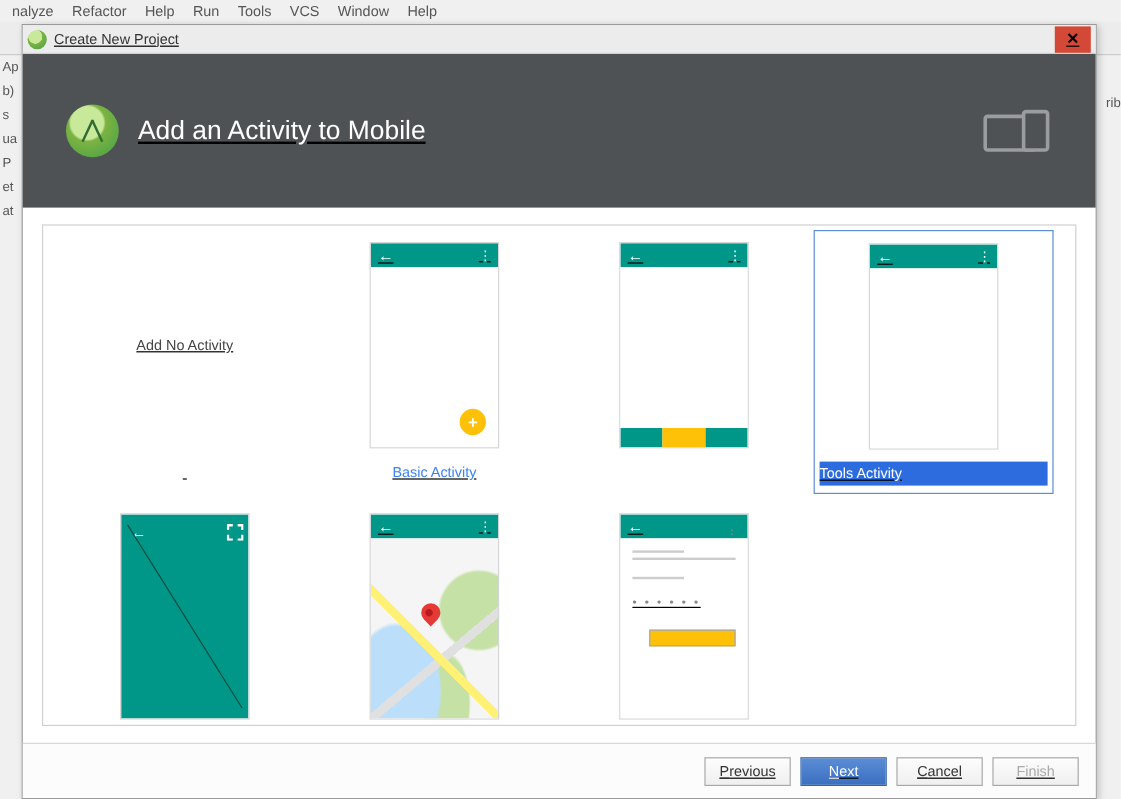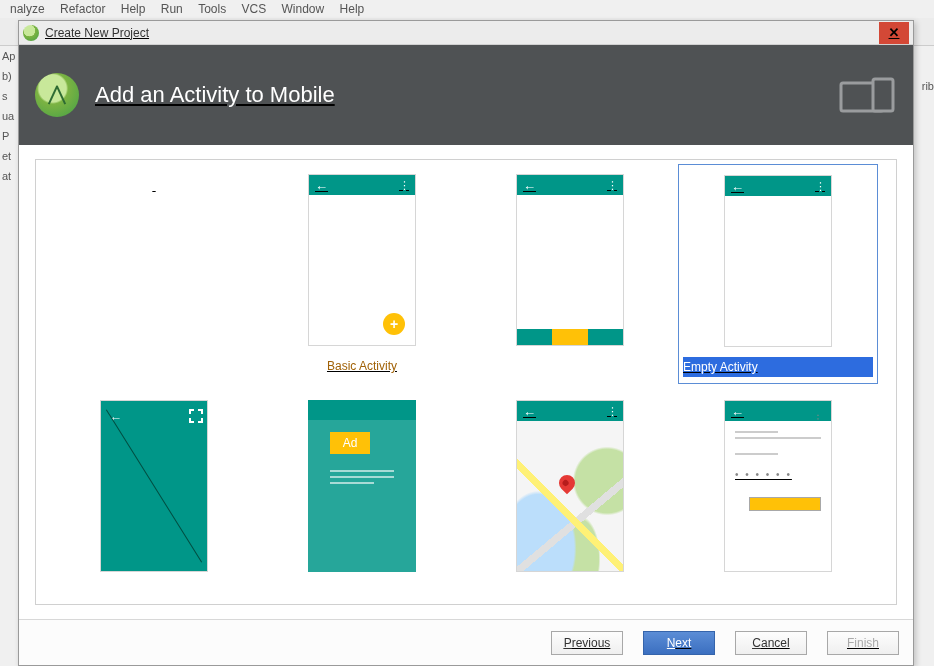--- a/index.html
+++ b/index.html
@@ -80,25 +80,25 @@
       background: #d34836;
       color: #000;
       display: flex;
       align-items: center;
       justify-content: center;
       font-size: 13px;
       font-weight: bold;
       cursor: pointer;
     }
     .header {
-      height: 100px;
+      height: 128px;
       background: #4f5254;
       display: flex;
       align-items: center;
-      padding: 0 16px;
+      padding: 0 36px;
       color: #fff;
     }
     .header-icon {
       width: 44px; height: 44px;
       margin-right: 16px;
       background: radial-gradient(circle at 40% 35%, #c8e89a 35%, #7cb342 40%, #43a047 100%);
       border-radius: 50%;
       position: relative;
     }
     .header-icon::before, .header-icon::after {
@@ -269,37 +269,37 @@
     .thumb.login .fline { height: 2px; background: #ccc; margin-bottom: 4px; }
     .thumb.login .fline.sh { width: 50%; }
     .thumb.login .dots { letter-spacing: 2px; color: #888; font-size: 10px; margin-top: 14px; }
     .thumb.login .btn {
       position: absolute; bottom: 60px; right: 10px;
       width: 30px; height: 14px; background: #ffc107;
     }
     .cell-label {
       margin-top: 6px;
       font-size: 12px;
-      color: #a16207;
+      color: #3b82f6;
       min-height: 20px;
       display: flex;
       align-items: center;
     }
     .no-activity .thumb-wrap .placeholder {
       color: #444;
       font-size: 12px;
     }
     .footer {
       height: 46px;
       border-top: 1px solid #d8d8d8;
       display: flex;
       align-items: center;
       justify-content: flex-end;
       padding: 0 14px;
-      gap: 20px;
+      gap: 8px;
       background: #fcfcfc;
     }
     .btn {
       min-width: 72px;
       height: 24px;
       border: 1px solid #a8a8a8;
       background: linear-gradient(#fdfdfd, #efefef);
       font-size: 12px;
       color: #333;
       cursor: pointer;
@@ -359,20 +359,23 @@
         <rect x="38" y="6" width="12" height="22" fill="#4f5254"></rect>
       </svg>
     </div>
   </div>
 
   <div class="content">
     <div class="template-area">
       <div class="grid">
 
         <div class="cell no-activity">
+          <div class="thumb-wrap">
+            <span class="placeholder">Add No Activity</span>
+          </div>
           <div class="cell-label">&nbsp;</div>
         </div>
 
         <div class="cell">
           <div class="thumb-wrap">
             <div class="thumb">
               <div class="appbar">
                 <span class="arrow">←</span>
                 <span class="dots">⋮</span>
               </div>
@@ -404,51 +407,39 @@
         <div class="cell selected">
           <div class="thumb-wrap">
             <div class="thumb">
               <div class="appbar">
                 <span class="arrow">←</span>
                 <span class="dots">⋮</span>
               </div>
               <div class="body"></div>
             </div>
           </div>
-          <div class="cell-label">Empty Activity</div>
+          <div class="cell-label">Tools Activity</div>
         </div>
 
         <div class="cell">
           <div class="thumb-wrap">
             <div class="thumb fullscreen">
               <div class="appbar"></div>
               <span class="fs-back">←</span>
               <div class="fs-expand">
                 <svg width="14" height="14" viewBox="0 0 14 14">
                     <path d="M1 5 V1 H5 M9 1 H13 V5 M13 9 V13 H9 M5 13 H1 V9" stroke="#fff" stroke-width="2" fill="none"></path>
                   </svg>
               </div>
               <div class="fs-diag"></div>
             </div>
           </div>
           <div class="cell-label"></div>
         </div>
 
-        <div class="cell">
-          <div class="thumb-wrap">
-            <div class="thumb admob">
-              <div class="head"></div>
-              <div class="adbox">Ad</div>
-              <div class="line1"></div>
-                <div class="line2"></div>
-                <div class="line3"></div>
-            </div>
-          </div>
-          <div class="cell-label"></div>
-        </div>
 
         <div class="cell">
           <div class="thumb-wrap">
             <div class="thumb maps">
               <div class="appbar">
                 <span class="arrow">←</span>
                 <span class="dots">⋮</span>
               </div>
               <div class="body">
                 <div class="marker"></div>

